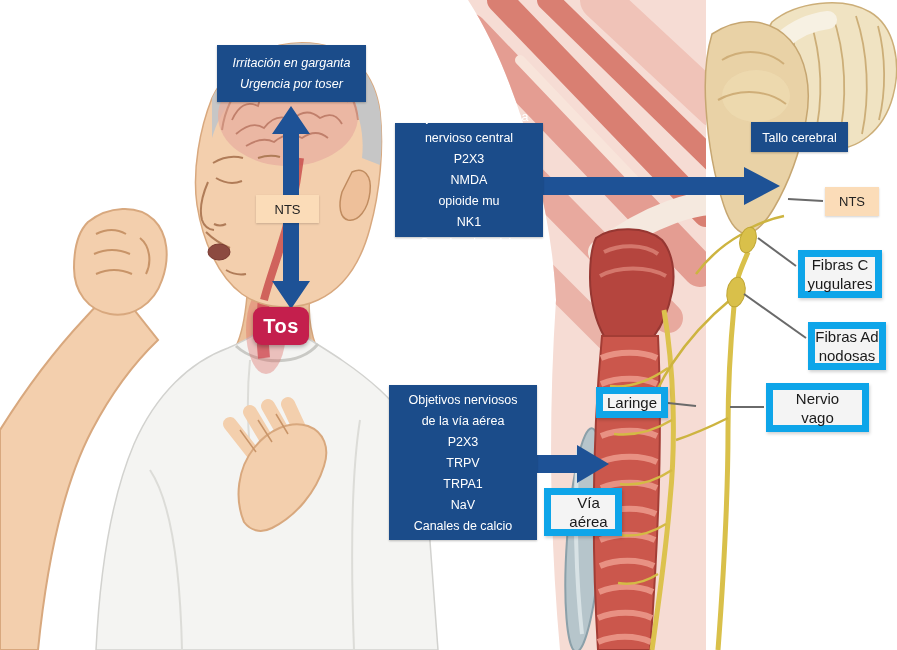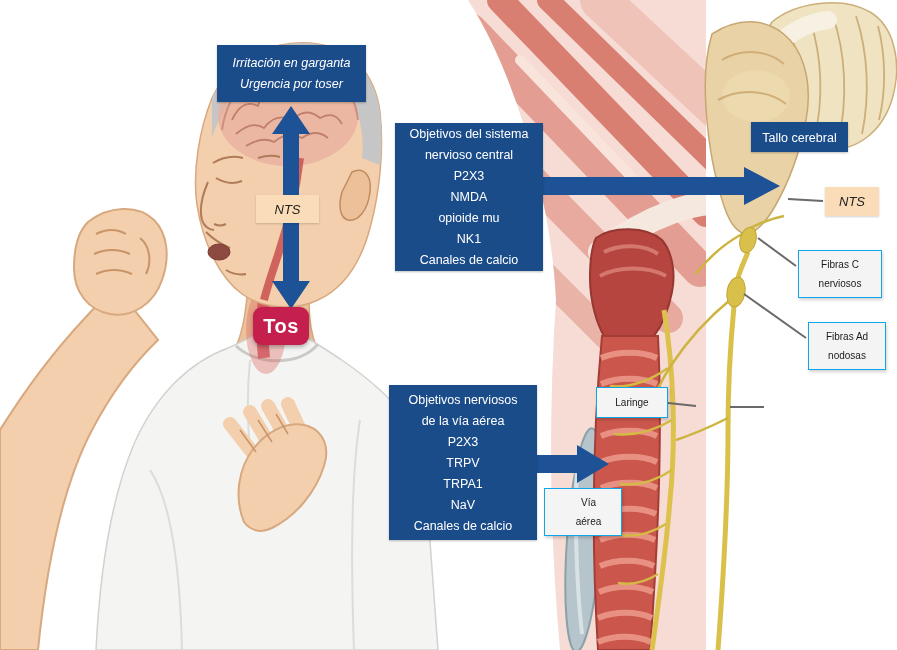--- a/index.html
+++ b/index.html
@@ -14,37 +14,37 @@
     position:absolute; display:flex; flex-direction:column;
     align-items:center; justify-content:center; text-align:center;
   }
   .blue-box {
     background:var(--box-blue,#1b4c8a); color:#ffffff;
     font-size:12.5px; line-height:21px; padding:3px 4px;
     box-shadow:0 1px 2px rgba(0,0,0,.25);
   }
   .peach-box {
     background:var(--nts-peach,#fbdcb8); color:#222222;
-    font-size:13px; box-shadow:0 1px 2px rgba(0,0,0,.18);font-style:italic;
+    font-size:13px; box-shadow:0 1px 2px rgba(0,0,0,.18);
   }
   .label-box {
-    background:var(--label-bg,#f4f4f4); border:1px solid #0ea5e9;
-    color:#1a1a1a; font-size:10px; line-height:19px;
+    background:var(--label-bg,#f4f4f4); border:7px solid #0ea5e9;
+    color:#1a1a1a; font-size:15px; line-height:19px;
     box-shadow:1px 2px 3px rgba(0,0,0,.18);
   }
   .tos-box {
     background:var(--tos-red,#c41f4d); color:#ffffff;
     font-weight:bold; font-size:20px; border-radius:9px;
     box-shadow:0 2px 4px rgba(0,0,0,.3); letter-spacing:.5px;
   }
   
   #irritation   { left:217px; top:45px;  width:149px; height:57px;font-style:italic; }
   #nts-left     { left:256px; top:195px; width:63px;  height:28px; }
   #tos          { left:253px; top:307px; width:56px;  height:38px; }
-  #central      { left:395px; top:123px; width:148px; height:148px; }
+  #central      { left:395px; top:123px; width:148px; height:114px; }
   #airway       { left:389px; top:385px; width:148px; height:155px;justify-content:flex-end; }
   #tallo        { left:751px; top:122px; width:97px;  height:30px;justify-content:flex-end; }
   #nts-right    { left:825px; top:187px; width:54px;  height:29px; }
   #fibras-c     { left:798px; top:250px; width:84px;  height:48px; }
   #fibras-ad    { left:808px; top:322px; width:78px;  height:48px; }
   #laringe      { left:596px; top:387px; width:72px;  height:31px; }
   #nervio-vago  { left:766px; top:383px; width:103px; height:49px; }
   #via-aerea    { left:544px; top:488px; width:78px;  height:48px;padding-left:11px; }
 </style>
 </head>
@@ -189,31 +189,35 @@
   <div class="box blue-box" id="tallo">
     <div>Tallo cerebral</div>
   </div>
 
   <div class="box peach-box" id="nts-right">
     <div>NTS</div>
   </div>
 
   <div class="box label-box" id="fibras-c">
     <div>Fibras C</div>
-    <div>nerviosos</div>
+    <div>yugulares</div>
   </div>
 
   <div class="box label-box" id="fibras-ad">
     <div>Fibras Ad</div>
     <div>nodosas</div>
   </div>
 
   <div class="box label-box" id="laringe">
     <div>Laringe</div>
   </div>
 
+  <div class="box label-box" id="nervio-vago">
+    <div>Nervio</div>
+    <div>vago</div>
+  </div>
 
   <div class="box label-box" id="via-aerea">
     <div>Vía</div>
     <div>aérea</div>
   </div>
 
 </div>
 
 </body></html>

